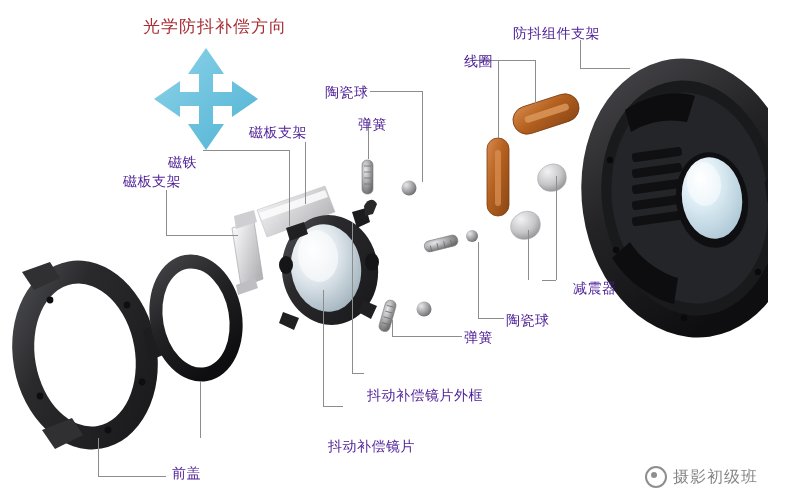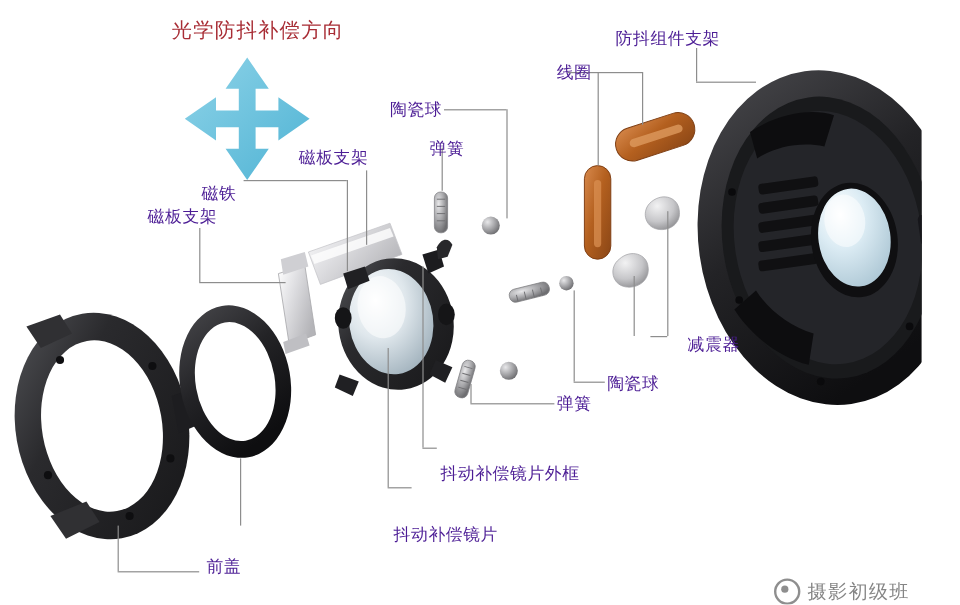--- a/index.html
+++ b/index.html
@@ -39,21 +39,21 @@
     position: absolute;
     left: 0;
     top: 0;
     width: 800px;
     height: 504px;
     pointer-events: none;
   }
   .wm {
     position: absolute;
     right: 10px;
-    bottom: 0;
+    bottom: 16px;
     display: flex;
     align-items: center;
     gap: 6px;
     opacity: 0.62;
   }
   .wm-text {
     font-size: 16px;
     color: #3a3a3a;
     letter-spacing: 1px;
     font-family: "DejaVu Sans", "Liberation Sans", sans-serif;

